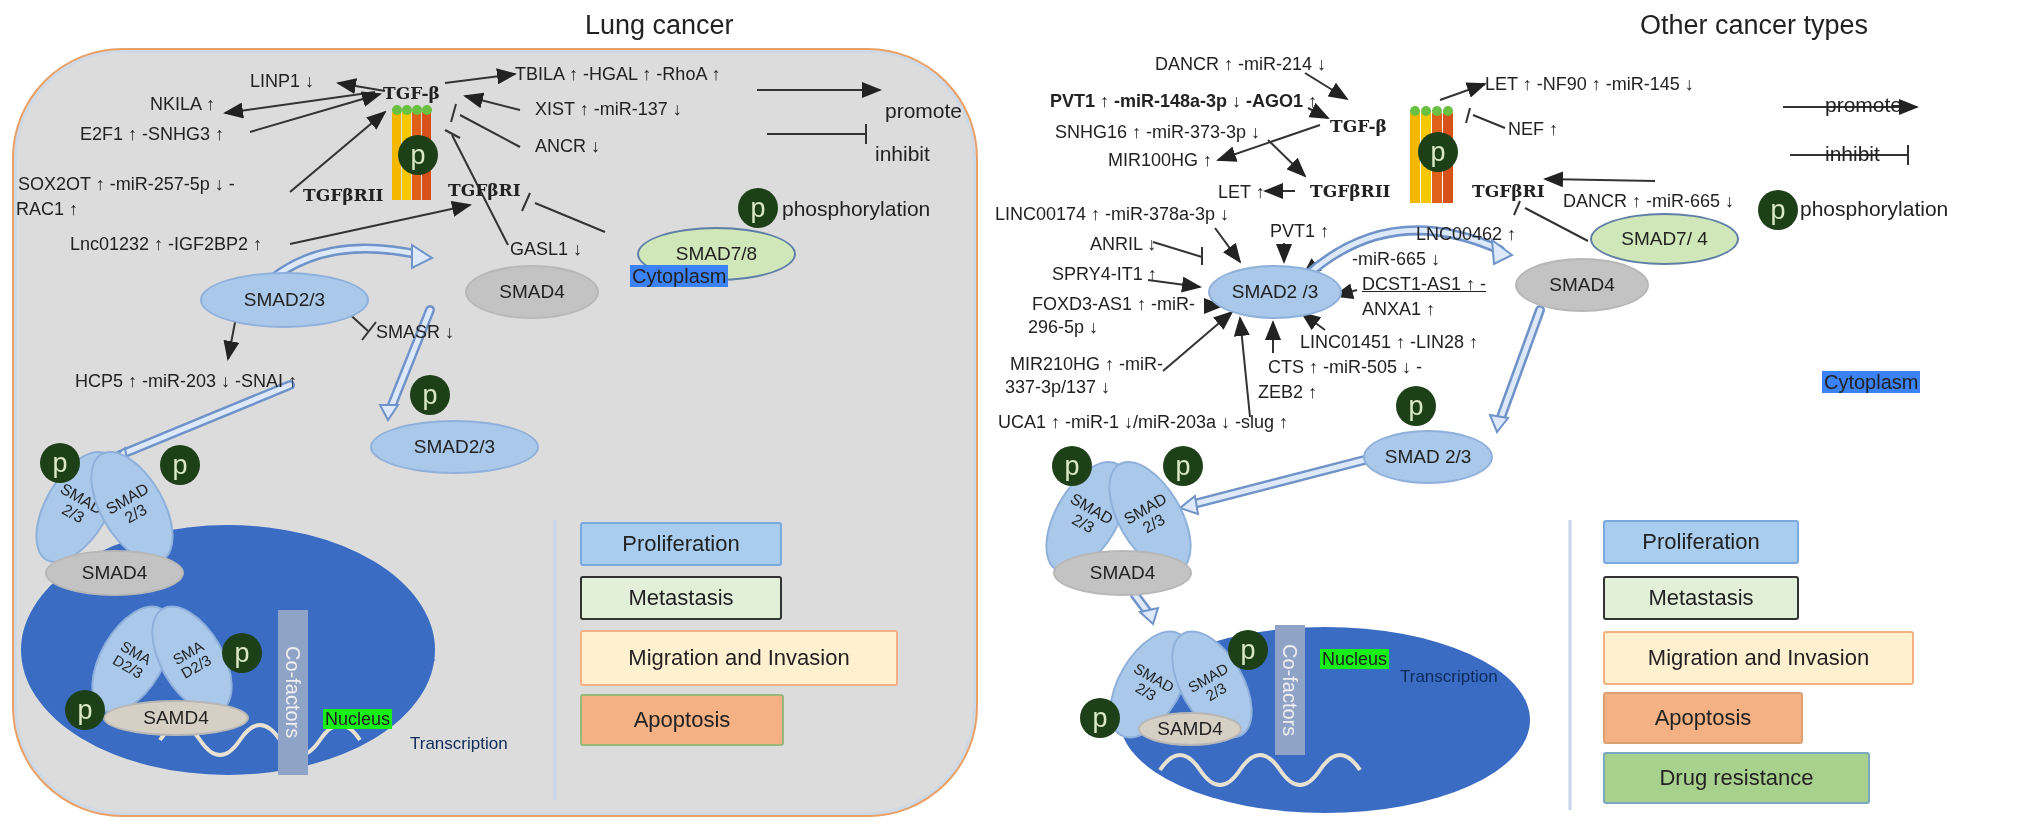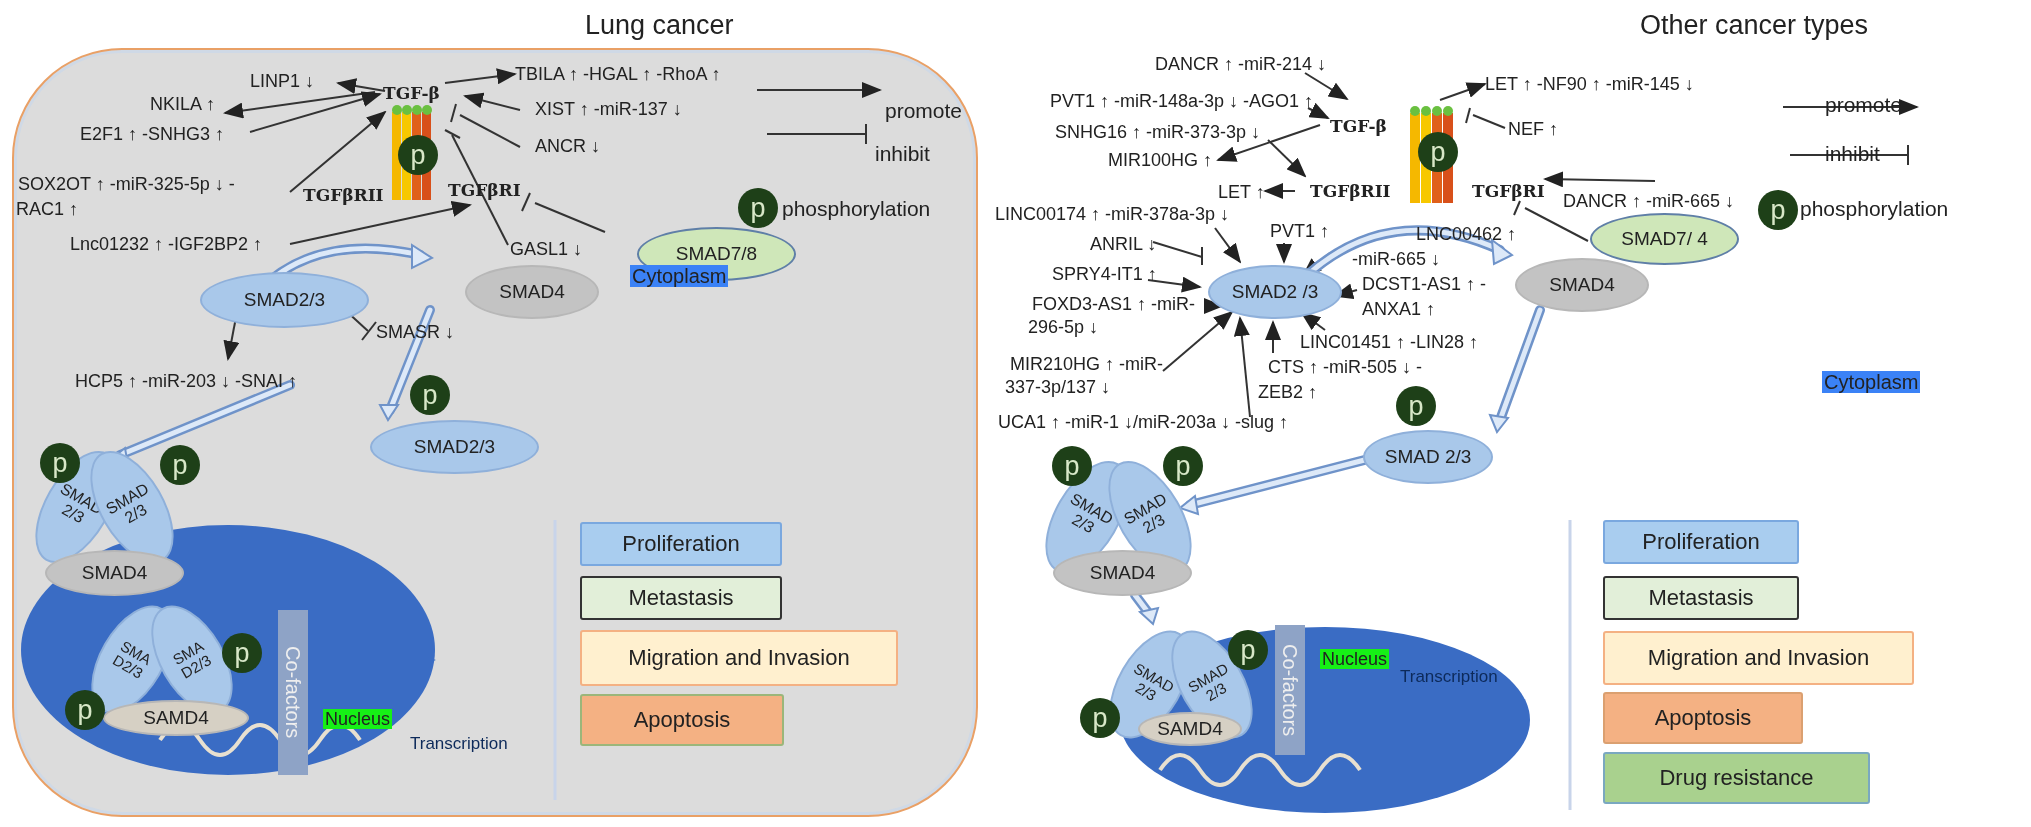--- a/index.html
+++ b/index.html
@@ -156,21 +156,21 @@
 </svg>
 
 <div class="lbl serif" style="left:383px;top:85px;">TGF-β</div>
 <div class="lbl serif" style="left:303px;top:187px;">TGFβRII</div>
 <div class="lbl serif" style="left:448px;top:182px;">TGFβRI</div>
 <div class="p" style="left:398px;top:135px;">p</div>
 
 <div class="lbl" style="left:250px;top:72px;">LINP1 ↓</div>
 <div class="lbl" style="left:150px;top:95px;">NKILA ↑</div>
 <div class="lbl" style="left:80px;top:125px;">E2F1 ↑  -SNHG3 ↑</div>
-<div class="lbl" style="left:18px;top:175px;">SOX2OT ↑ -miR-325-5p ↓ -</div>
+<div class="lbl" style="left:18px;top:175px;">SOX2OT ↑ -miR-257-5p ↓ -</div>
 <div class="lbl" style="left:16px;top:200px;">RAC1 ↑</div>
 <div class="lbl" style="left:70px;top:235px;">Lnc01232 ↑ -IGF2BP2 ↑</div>
 <div class="lbl" style="left:515px;top:65px;">TBILA ↑ -HGAL ↑ -RhoA ↑</div>
 <div class="lbl" style="left:535px;top:100px;">XIST ↑ -miR-137 ↓</div>
 <div class="lbl" style="left:535px;top:137px;">ANCR ↓</div>
 <div class="lbl" style="left:510px;top:240px;">GASL1 ↓</div>
 <div class="lbl" style="left:376px;top:323px;">SMASR ↓</div>
 <div class="lbl" style="left:75px;top:372px;">HCP5 ↑ -miR-203 ↓ -SNAI ↑</div>
 
 <div class="ell blue" style="left:200px;top:272px;width:165px;height:52px;">SMAD2/3</div>
@@ -207,39 +207,39 @@
 
 <div class="ptitle" style="left:1640px;top:10px;">Other cancer types</div>
 <div class="panel" style="left:991px;top:40px;width:1027px;height:780px;z-index:-1;"></div>
 
 <div class="lbl serif" style="left:1330px;top:118px;">TGF-β</div>
 <div class="lbl serif" style="left:1310px;top:183px;">TGFβRII</div>
 <div class="lbl serif" style="left:1472px;top:183px;">TGFβRI</div>
 <div class="p" style="left:1418px;top:132px;">p</div>
 
 <div class="lbl" style="left:1155px;top:55px;">DANCR ↑ -miR-214 ↓</div>
-<div class="lbl" style="left:1050px;top:92px;">PVT1 ↑ -miR-148a-3p ↓ -AGO1 ↑</div>
+<div class="lbl" style="left:1050px;top:92px;font-weight:bold;">PVT1 ↑ -miR-148a-3p ↓ -AGO1 ↑</div>
 <div class="lbl" style="left:1055px;top:123px;">SNHG16 ↑ -miR-373-3p ↓</div>
 <div class="lbl" style="left:1108px;top:151px;">MIR100HG ↑</div>
 <div class="lbl" style="left:1218px;top:183px;">LET ↑</div>
 <div class="lbl" style="left:1485px;top:75px;">LET ↑ -NF90 ↑ -miR-145 ↓</div>
 <div class="lbl" style="left:1508px;top:120px;">NEF ↑</div>
 <div class="lbl" style="left:1563px;top:192px;">DANCR ↑ -miR-665 ↓</div>
 <div class="lbl" style="left:995px;top:205px;">LINC00174 ↑ -miR-378a-3p ↓</div>
 <div class="lbl" style="left:1090px;top:235px;">ANRIL ↓</div>
 <div class="lbl" style="left:1052px;top:265px;">SPRY4-IT1 ↑</div>
 <div class="lbl" style="left:1032px;top:295px;">FOXD3-AS1 ↑ -miR-</div>
 <div class="lbl" style="left:1028px;top:318px;">296-5p ↓</div>
 <div class="lbl" style="left:1010px;top:355px;">MIR210HG ↑ -miR-</div>
 <div class="lbl" style="left:1005px;top:378px;">337-3p/137 ↓</div>
 <div class="lbl" style="left:998px;top:413px;">UCA1 ↑ -miR-1 ↓/miR-203a ↓ -slug ↑</div>
 <div class="lbl" style="left:1270px;top:222px;">PVT1 ↑</div>
 <div class="lbl" style="left:1416px;top:225px;">LNC00462 ↑</div>
 <div class="lbl" style="left:1352px;top:250px;">-miR-665 ↓</div>
-<div class="lbl" style="left:1362px;top:275px;">DCST1-AS1 ↑ -</div>
+<div class="lbl" style="left:1362px;top:275px;text-decoration:underline;">DCST1-AS1 ↑ -</div>
 <div class="lbl" style="left:1362px;top:300px;">ANXA1 ↑</div>
 <div class="lbl" style="left:1300px;top:333px;">LINC01451 ↑ -LIN28 ↑</div>
 <div class="lbl" style="left:1268px;top:358px;">CTS ↑ -miR-505 ↓ -</div>
 <div class="lbl" style="left:1258px;top:383px;">ZEB2 ↑</div>
 
 <div class="ell blue" style="left:1208px;top:265px;width:130px;height:50px;">SMAD2 /3</div>
 <div class="ell grey" style="left:1515px;top:258px;width:130px;height:50px;">SMAD4</div>
 <div class="ell green" style="left:1590px;top:213px;width:145px;height:48px;">SMAD7/ 4</div>
 <div class="ell blue" style="left:1363px;top:430px;width:126px;height:50px;">SMAD 2/3</div>
 <div class="p" style="left:1396px;top:386px;">p</div>

